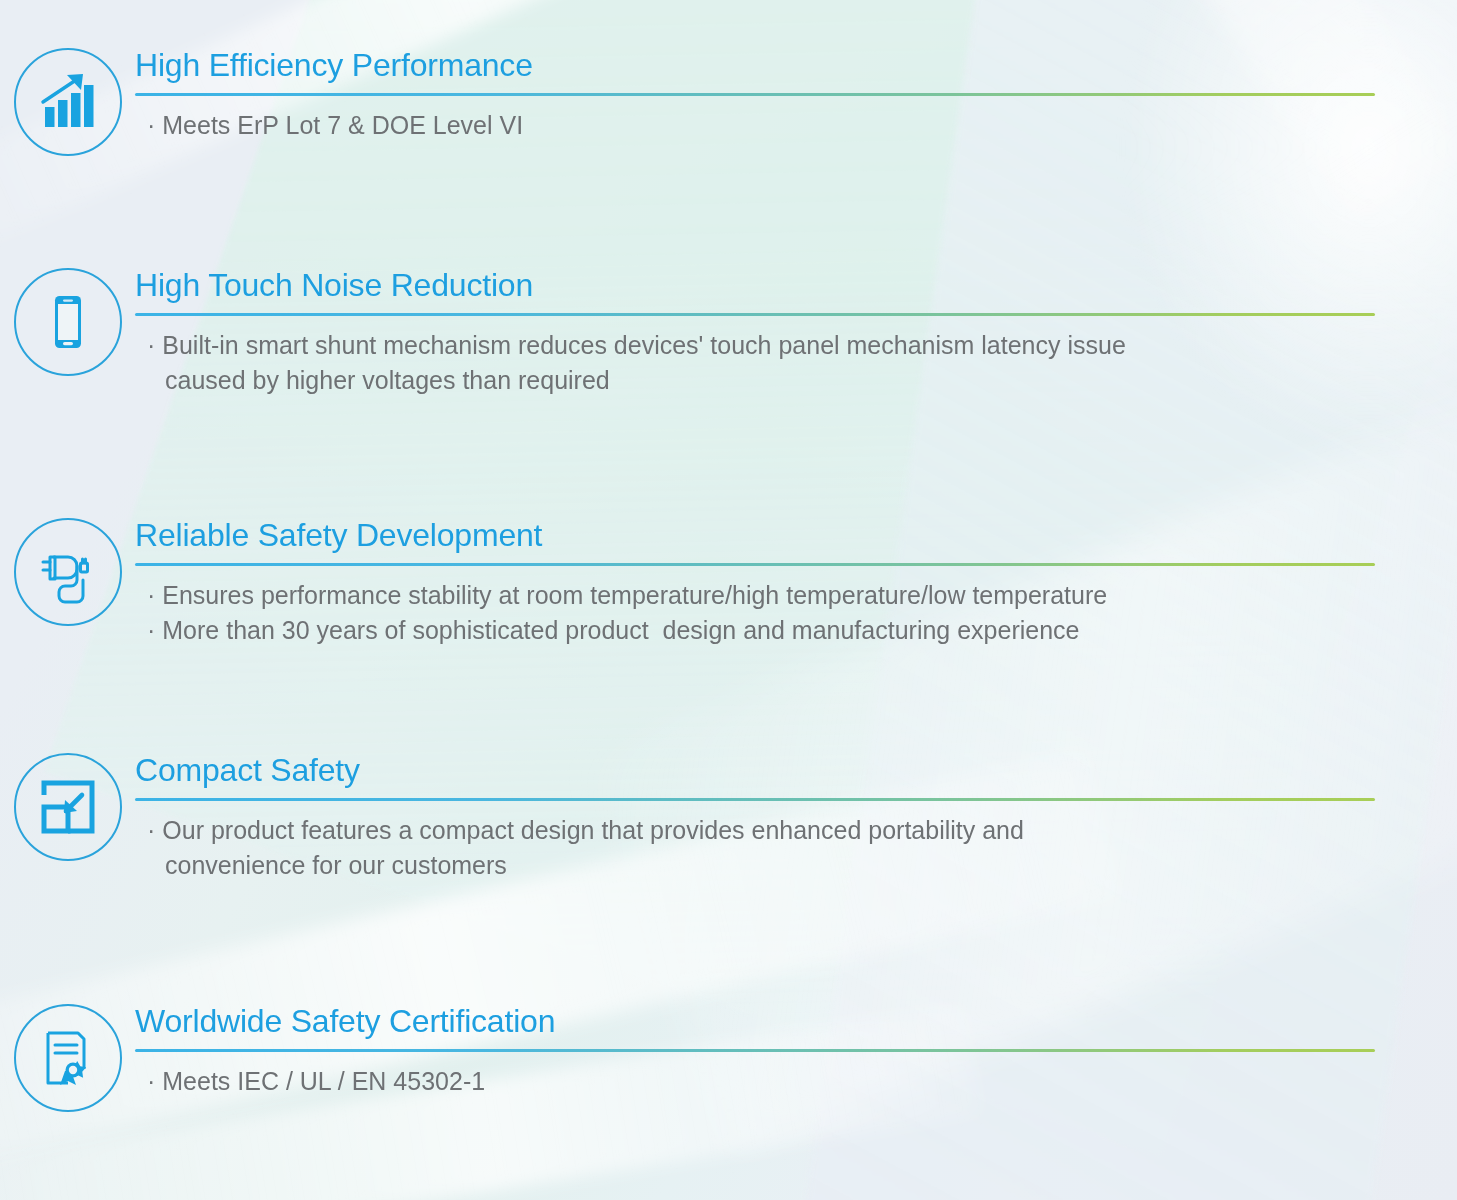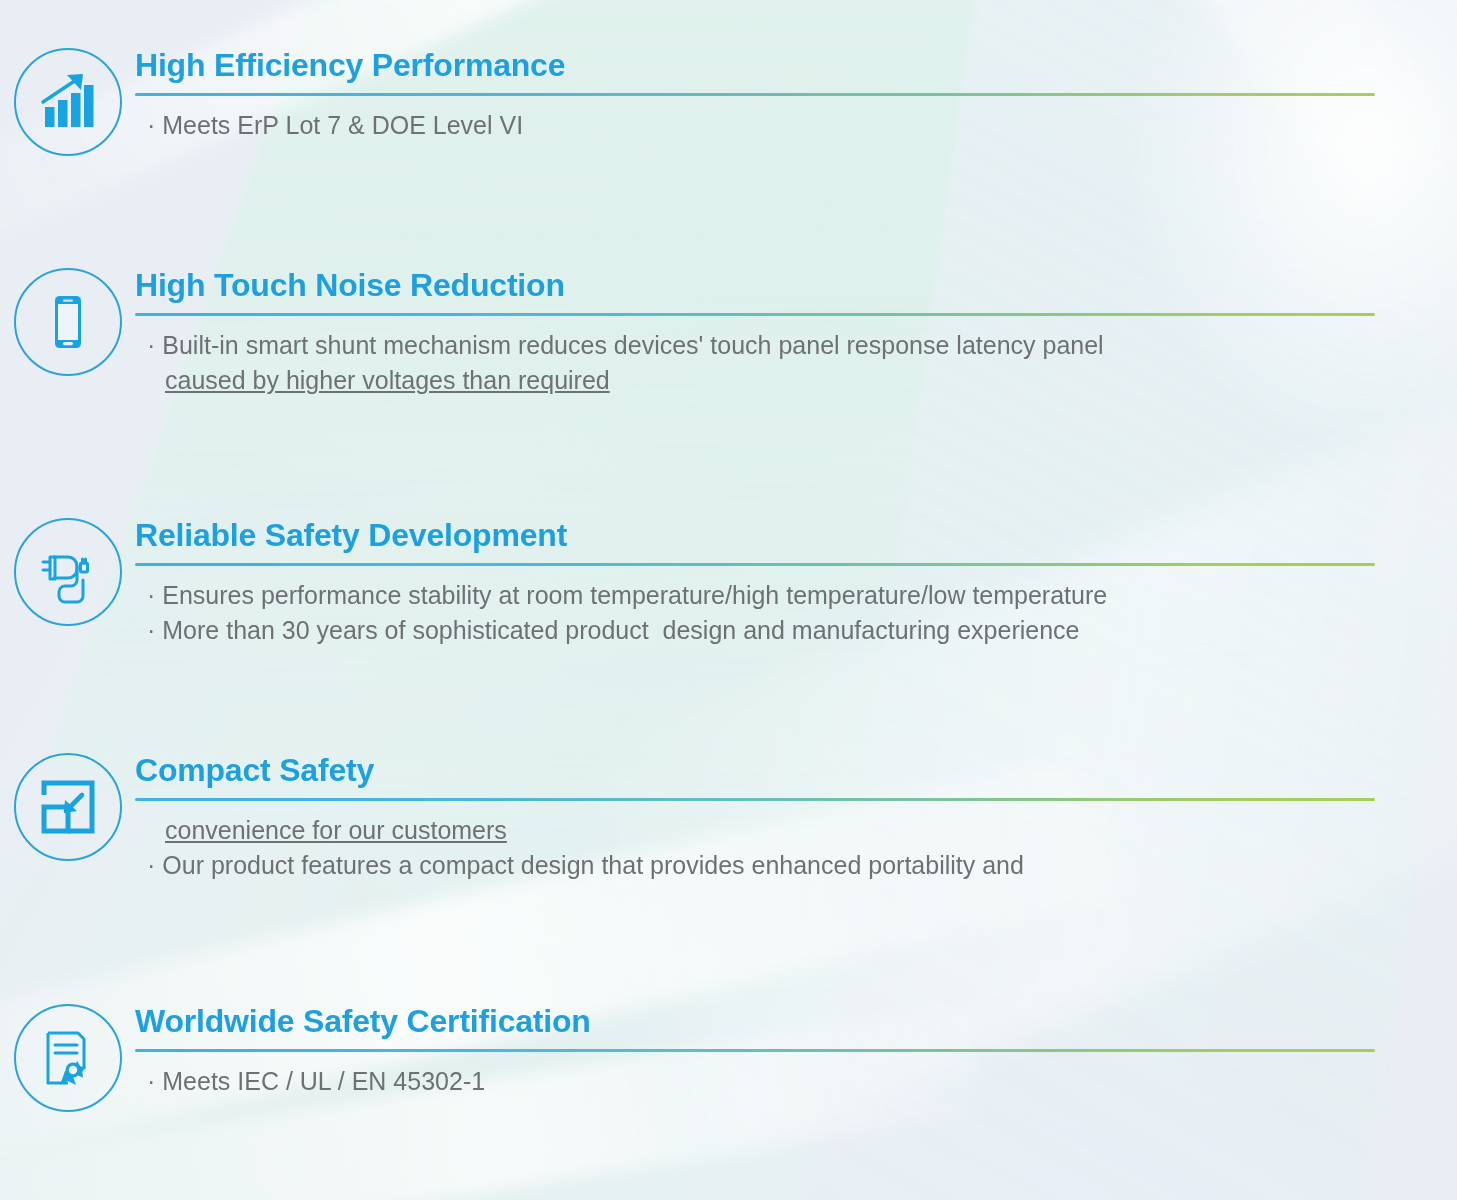--- a/index.html
+++ b/index.html
@@ -139,21 +139,21 @@
     box-sizing: border-box;
   }
   .body-col {
     flex: 1 1 auto;
     padding-right: 82px;
     min-width: 0;
   }
   .feat-title {
     color: #1d9fe0;
     font-size: 32px;
-    font-weight: bold;
+    font-weight: normal;
     line-height: 1.12;
     letter-spacing: -0.2px;
     margin: 0 0 9px 0;
     white-space: nowrap;
   }
   .rule {
     height: 3px;
     width: 100%;
     background: linear-gradient(90deg, #3bb3e6 0%, #49b7e0 28%, #7cc49a 66%, #a3cd5e 88%, #a8ce57 100%);
     border-radius: 2px;
@@ -166,21 +166,20 @@
     color: #6e7174;
     font-size: 25px;
     line-height: 1.42;
     white-space: pre-wrap;
   }
   .feat-line .dot {
     color: #6e7174;
   }
   .indent {
     padding-left: 18px;
-    text-decoration: underline;
   }
 
   
   #feature-0 { top: 48px; }
   #feature-1 { top: 268px; }
   #feature-2 { top: 518px; }
   #feature-3 { top: 753px; }
   #feature-4 { top: 1004px; }
 </style>
 </head>
@@ -231,21 +230,21 @@
             <rect x="21" y="13" width="20" height="36" fill="#eef4f7"></rect>
             <rect x="26" y="8.5" width="10" height="2.2" rx="1.1" fill="#cfe9f6"></rect>
             <rect x="26" y="51" width="10" height="3.2" rx="1.6" fill="#eef4f7"></rect>
           </svg>
         </div>
       </div>
       <div class="body-col">
         <div class="feat-title">High Touch Noise Reduction</div>
         <div class="rule"></div>
         <div class="feat-lines">
-          <div class="feat-line"><span class="dot">·</span> <span>Built-in smart shunt mechanism reduces devices' touch panel response latency panel</span></div>
+          <div class="feat-line"><span class="dot">·</span> <span>Built-in smart shunt mechanism reduces devices' touch panel mechanism latency issue</span></div>
           <div class="feat-line indent"><span>caused by higher voltages than required</span></div>
         </div>
       </div>
     </div>
 
     <div class="feature" id="feature-2">
       <div class="icon-wrap">
         <div class="icon-circle">
           <svg width="64" height="64" viewBox="0 0 64 64">
             <g stroke="#19a3e0" stroke-width="3" fill="none" stroke-linecap="round" stroke-linejoin="round">
@@ -277,22 +276,22 @@
             <rect x="6" y="30" width="24" height="24" stroke="#19a3e0" stroke-width="5" fill="none"></rect>
             <path d="M44 18 L28 34" stroke="#19a3e0" stroke-width="4.6" fill="none" stroke-linecap="round"></path>
             <path d="M26 36 L27 23 L39 34 Z" fill="#19a3e0"></path>
           </svg>
         </div>
       </div>
       <div class="body-col">
         <div class="feat-title">Compact Safety</div>
         <div class="rule"></div>
         <div class="feat-lines">
+          <div class="feat-line"><span class="dot">·</span> <span>Our product features a compact design that provides enhanced portability and</span></div>
           <div class="feat-line indent"><span>convenience for our customers</span></div>
-          <div class="feat-line"><span class="dot">·</span> <span>Our product features a compact design that provides enhanced portability and</span></div>
         </div>
       </div>
     </div>
 
     <div class="feature" id="feature-4">
       <div class="icon-wrap">
         <div class="icon-circle">
           <svg width="60" height="62" viewBox="0 0 60 62">
             <path d="M10 6 H40 L46 12 V42" stroke="#19a3e0" stroke-width="3" fill="none" stroke-linejoin="round"></path>
             <path d="M10 6 V56 H30" stroke="#19a3e0" stroke-width="3" fill="none" stroke-linejoin="round"></path>

